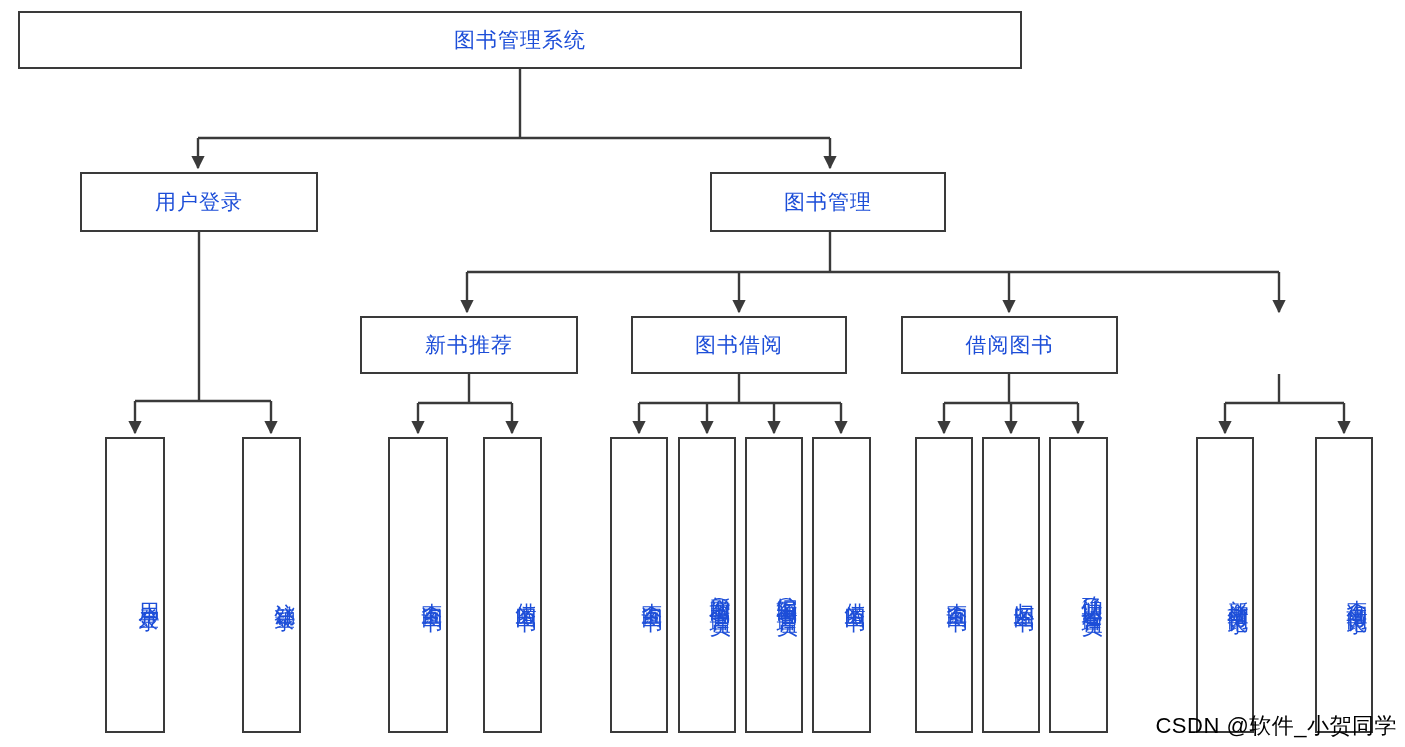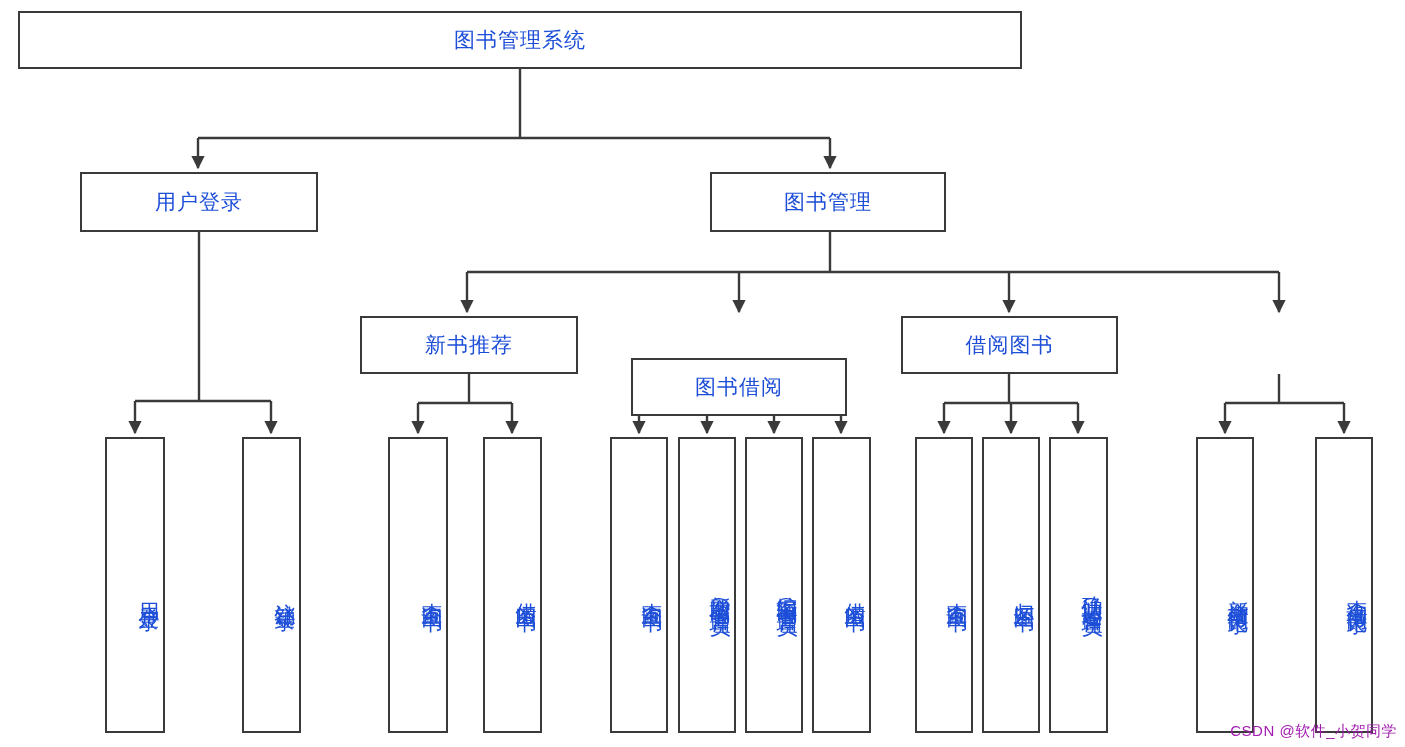--- a/index.html
+++ b/index.html
@@ -55,22 +55,22 @@
     left: 0;
     top: 0;
     width: 1405px;
     height: 747px;
     pointer-events: none;
   }
   .watermark {
     position: absolute;
     right: 8px;
     bottom: 6px;
-    font-size: 15px;
-    color: #a21caf;
+    font-size: 22px;
+    color: #000000;
     letter-spacing: 0.5px;
     white-space: nowrap;
   }
 </style>
 </head>
 <body>
 
 <div id="canvas">
 
   <svg class="lines" viewBox="0 0 1405 747" xmlns="http://www.w3.org/2000/svg">
@@ -128,21 +128,21 @@
   <div class="node horiz lvl2" style="left: 80px; top: 172px; width: 238px; height: 60px;">
     <span>用户登录</span>
   </div>
   <div class="node horiz lvl3" style="left: 360px; top: 316px; width: 218px; height: 58px;">
     <span>新书推荐</span>
   </div>
 
   <div class="node horiz lvl2" style="left: 710px; top: 172px; width: 236px; height: 60px;">
     <span>图书管理</span>
   </div>
-  <div class="node horiz lvl3" style="left: 631px; top: 316px; width: 216px; height: 58px; margin-top: 42px;">
+  <div class="node horiz lvl3" style="left: 631px; top: 316px; width: 216px; height: 58px;">
     <span>图书借阅</span>
   </div>
   <div class="node horiz lvl3" style="left: 901px; top: 316px; width: 217px; height: 58px;">
     <span>借阅图书</span>
   </div>
 
   <div class="node vert leaf" style="left: 105px; top: 437px; width: 60px; height: 296px;">
     <span class="vtext">用户登录</span>
   </div>
   <div class="node vert leaf" style="left: 242px; top: 437px; width: 59px; height: 296px;">

